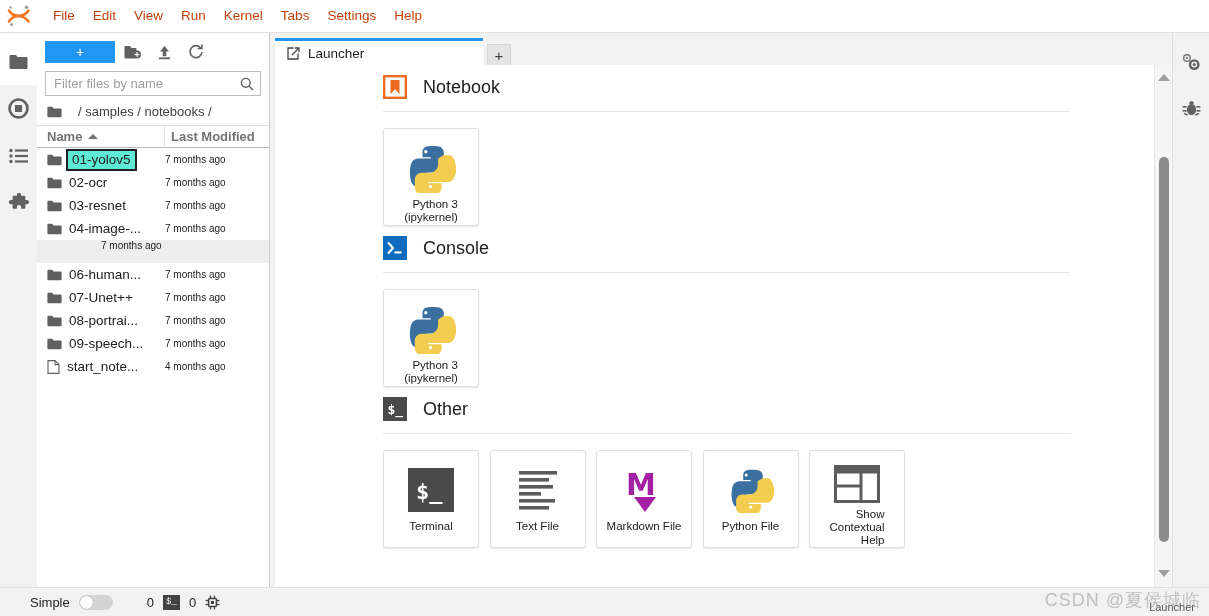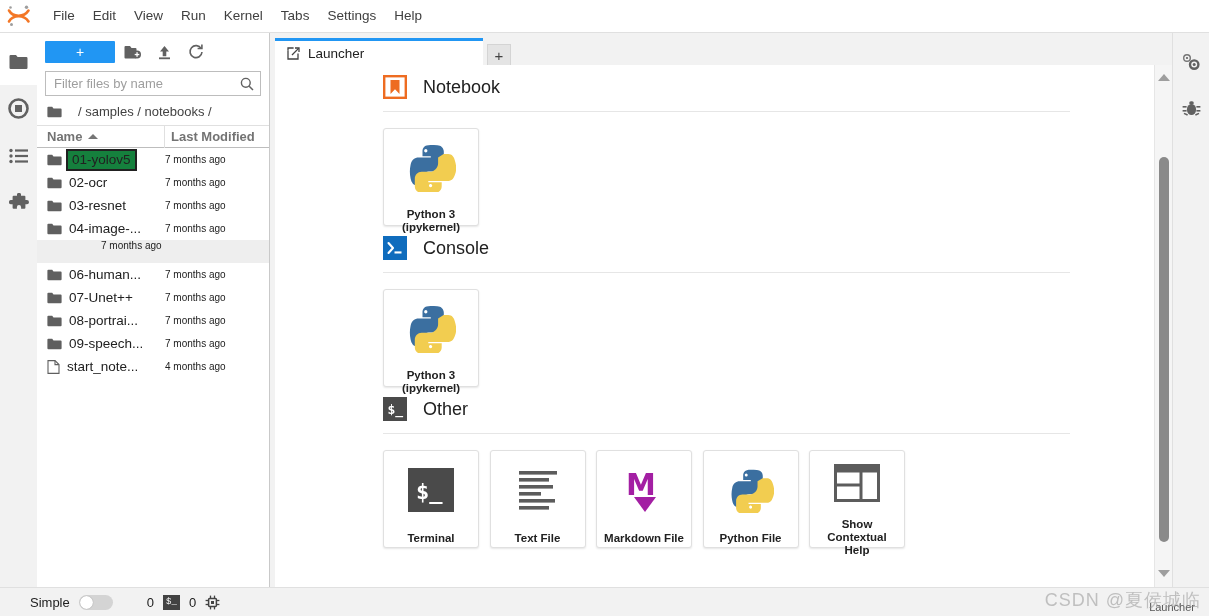--- a/index.html
+++ b/index.html
@@ -31,21 +31,21 @@
     padding-left: 4px;
   }
   .jp-logo {
     width: 30px; height: 26px;
     margin-right: 10px;
     position: relative;
     flex: 0 0 30px;
   }
   .menu-item {
     font-size: 13.5px;
-    color: #404040;
+    color: #c2410c;
     padding: 3px 9px;
     cursor: default;
     white-space: nowrap;
     line-height: 18px;
   }
 
   
   .body-row {
     flex: 1 1 auto;
     display: flex;
@@ -219,21 +219,21 @@
   .fb-row .r-mod {
     width: 104px;
     flex: 0 0 104px;
     font-size: 10px;
     color: #212121;
     white-space: nowrap;
   }
   .name-edit {
     border: 2px solid #212121;
     padding: 0px 4px 1px 4px;
-    background: #15803d;
+    background: #5eead4;
     line-height: 17px;
     margin-left: -3px;
   }
 
   
   .main {
     flex: 1 1 auto;
     display: flex;
     flex-direction: column;
     min-width: 0;
@@ -330,25 +330,24 @@
   }
   .card-icon {
     height: 52px;
     display: flex;
     align-items: center;
     justify-content: center;
   }
   .card-label {
     font-size: 11.5px;
     color: #212121;
-    text-align: center;
+    text-align: right;
     line-height: 13px;
-    margin-top: 16px;
+    margin-top: 4px;
     padding: 0 4px;
-    font-weight: bold;
   }
 
   
   .vscroll {
     position: absolute;
     right: 0; top: 0; bottom: 0;
     width: 18px;
     background: #f5f5f5;
     border-left: 1px solid #e6e6e6;
   }

